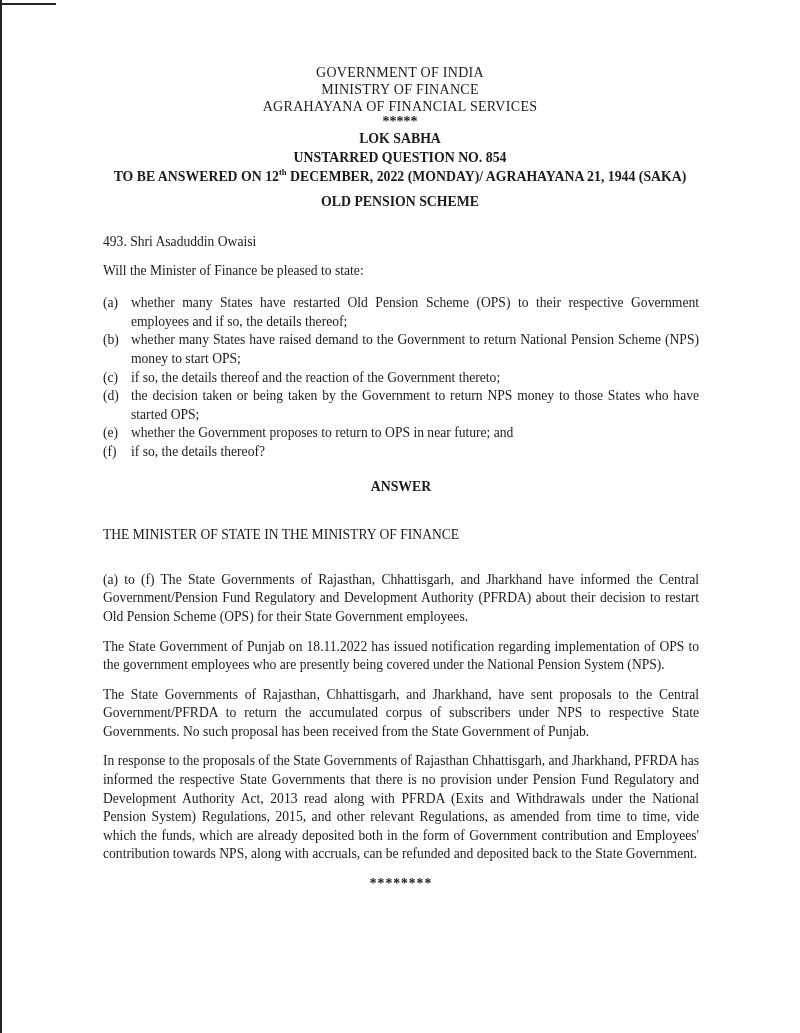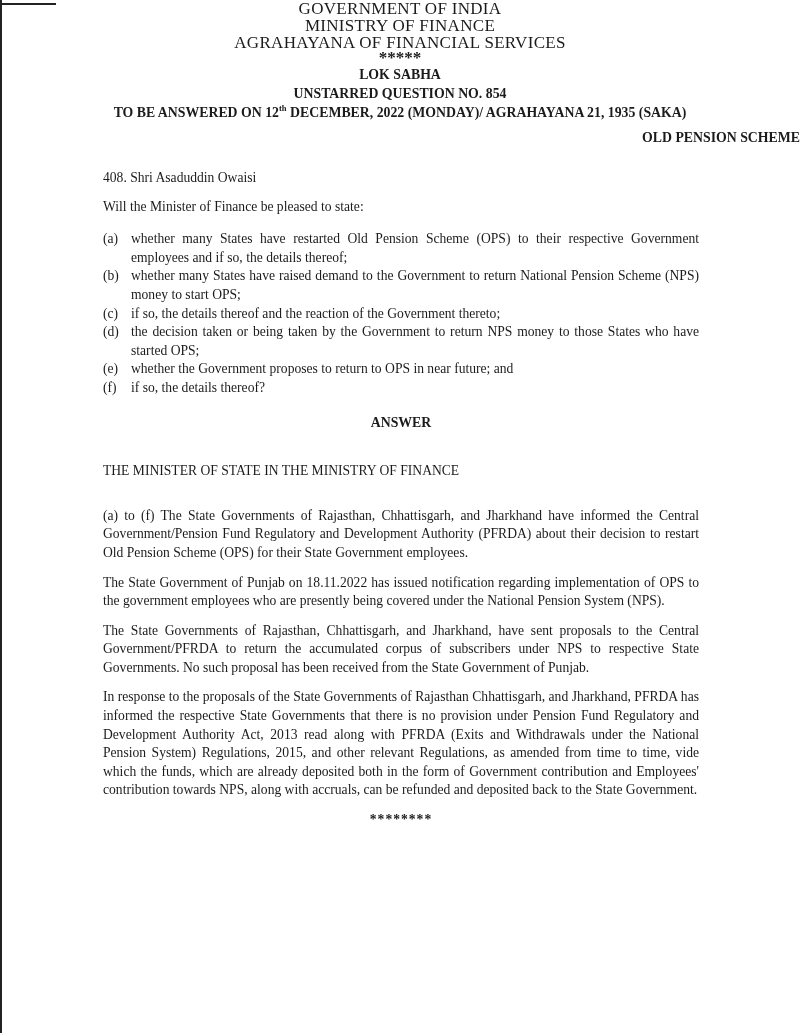--- a/index.html
+++ b/index.html
@@ -37,33 +37,34 @@
   }
   .wm-text {
     font-family: "Liberation Serif", serif;
     font-weight: bold;
     font-style: italic;
     font-size: 30px;
   }
   
   .content { position: relative; z-index: 1; }
   .header-block {
+    padding-top: 64px;
     text-align: center;
-    font-size: 17px;
+    font-size: 14px;
     line-height: 17px;
   }
   .header-block .hline { letter-spacing: 0.3px; }
   .stars-line { line-height: 14px; font-weight: bold; }
   .title-block {
     text-align: center;
     font-weight: bold;
     font-size: 13.8px;
     line-height: 19px;
   }
-  .title-subject { margin-top: 6px; text-align: right; }
+  .title-subject { margin-top: 6px; }
   sup.ord { font-size: 0.62em; vertical-align: super; line-height: 0; }
   .body-block {
     margin: 22px 101px 0 103px;
     font-size: 13.6px;
     line-height: 18.6px;
   }
   .member-line { margin-bottom: 10px; }
   .intro-line { margin-bottom: 14px; }
   .q-list { margin-bottom: 4px; }
   .q-item {
@@ -109,27 +110,27 @@
     <div class="header-block">
       <div class="hline">GOVERNMENT OF INDIA</div>
       <div class="hline">MINISTRY OF FINANCE</div>
       <div class="hline">AGRAHAYANA OF FINANCIAL SERVICES</div>
       <div class="stars-line">*****</div>
     </div>
 
     <div class="title-block">
       <div>LOK SABHA</div>
       <div>UNSTARRED QUESTION NO. 854</div>
-      <div><span>TO BE ANSWERED ON 12</span><sup class="ord">th</sup><span> DECEMBER, 2022 (MONDAY)/ AGRAHAYANA 21, 1935 (SAKA)</span></div>
+      <div><span>TO BE ANSWERED ON 12</span><sup class="ord">th</sup><span> DECEMBER, 2022 (MONDAY)/ AGRAHAYANA 21, 1944 (SAKA)</span></div>
       <div class="title-subject">OLD PENSION SCHEME</div>
     </div>
 
     <div class="body-block">
 
-      <div class="member-line">408. Shri Asaduddin Owaisi</div>
+      <div class="member-line">493. Shri Asaduddin Owaisi</div>
       <div class="intro-line">Will the Minister of Finance be pleased to state:</div>
 
       <div class="q-list">
         <div class="q-item">
           <span class="q-label">(a)</span>
           <span class="q-text">whether many States have restarted Old Pension Scheme (OPS) to their respective Government employees and if so, the details thereof;</span>
         </div>
         <div class="q-item">
           <span class="q-label">(b)</span>
           <span class="q-text">whether many States have raised demand to the Government to return National Pension Scheme (NPS) money to start OPS;</span>

